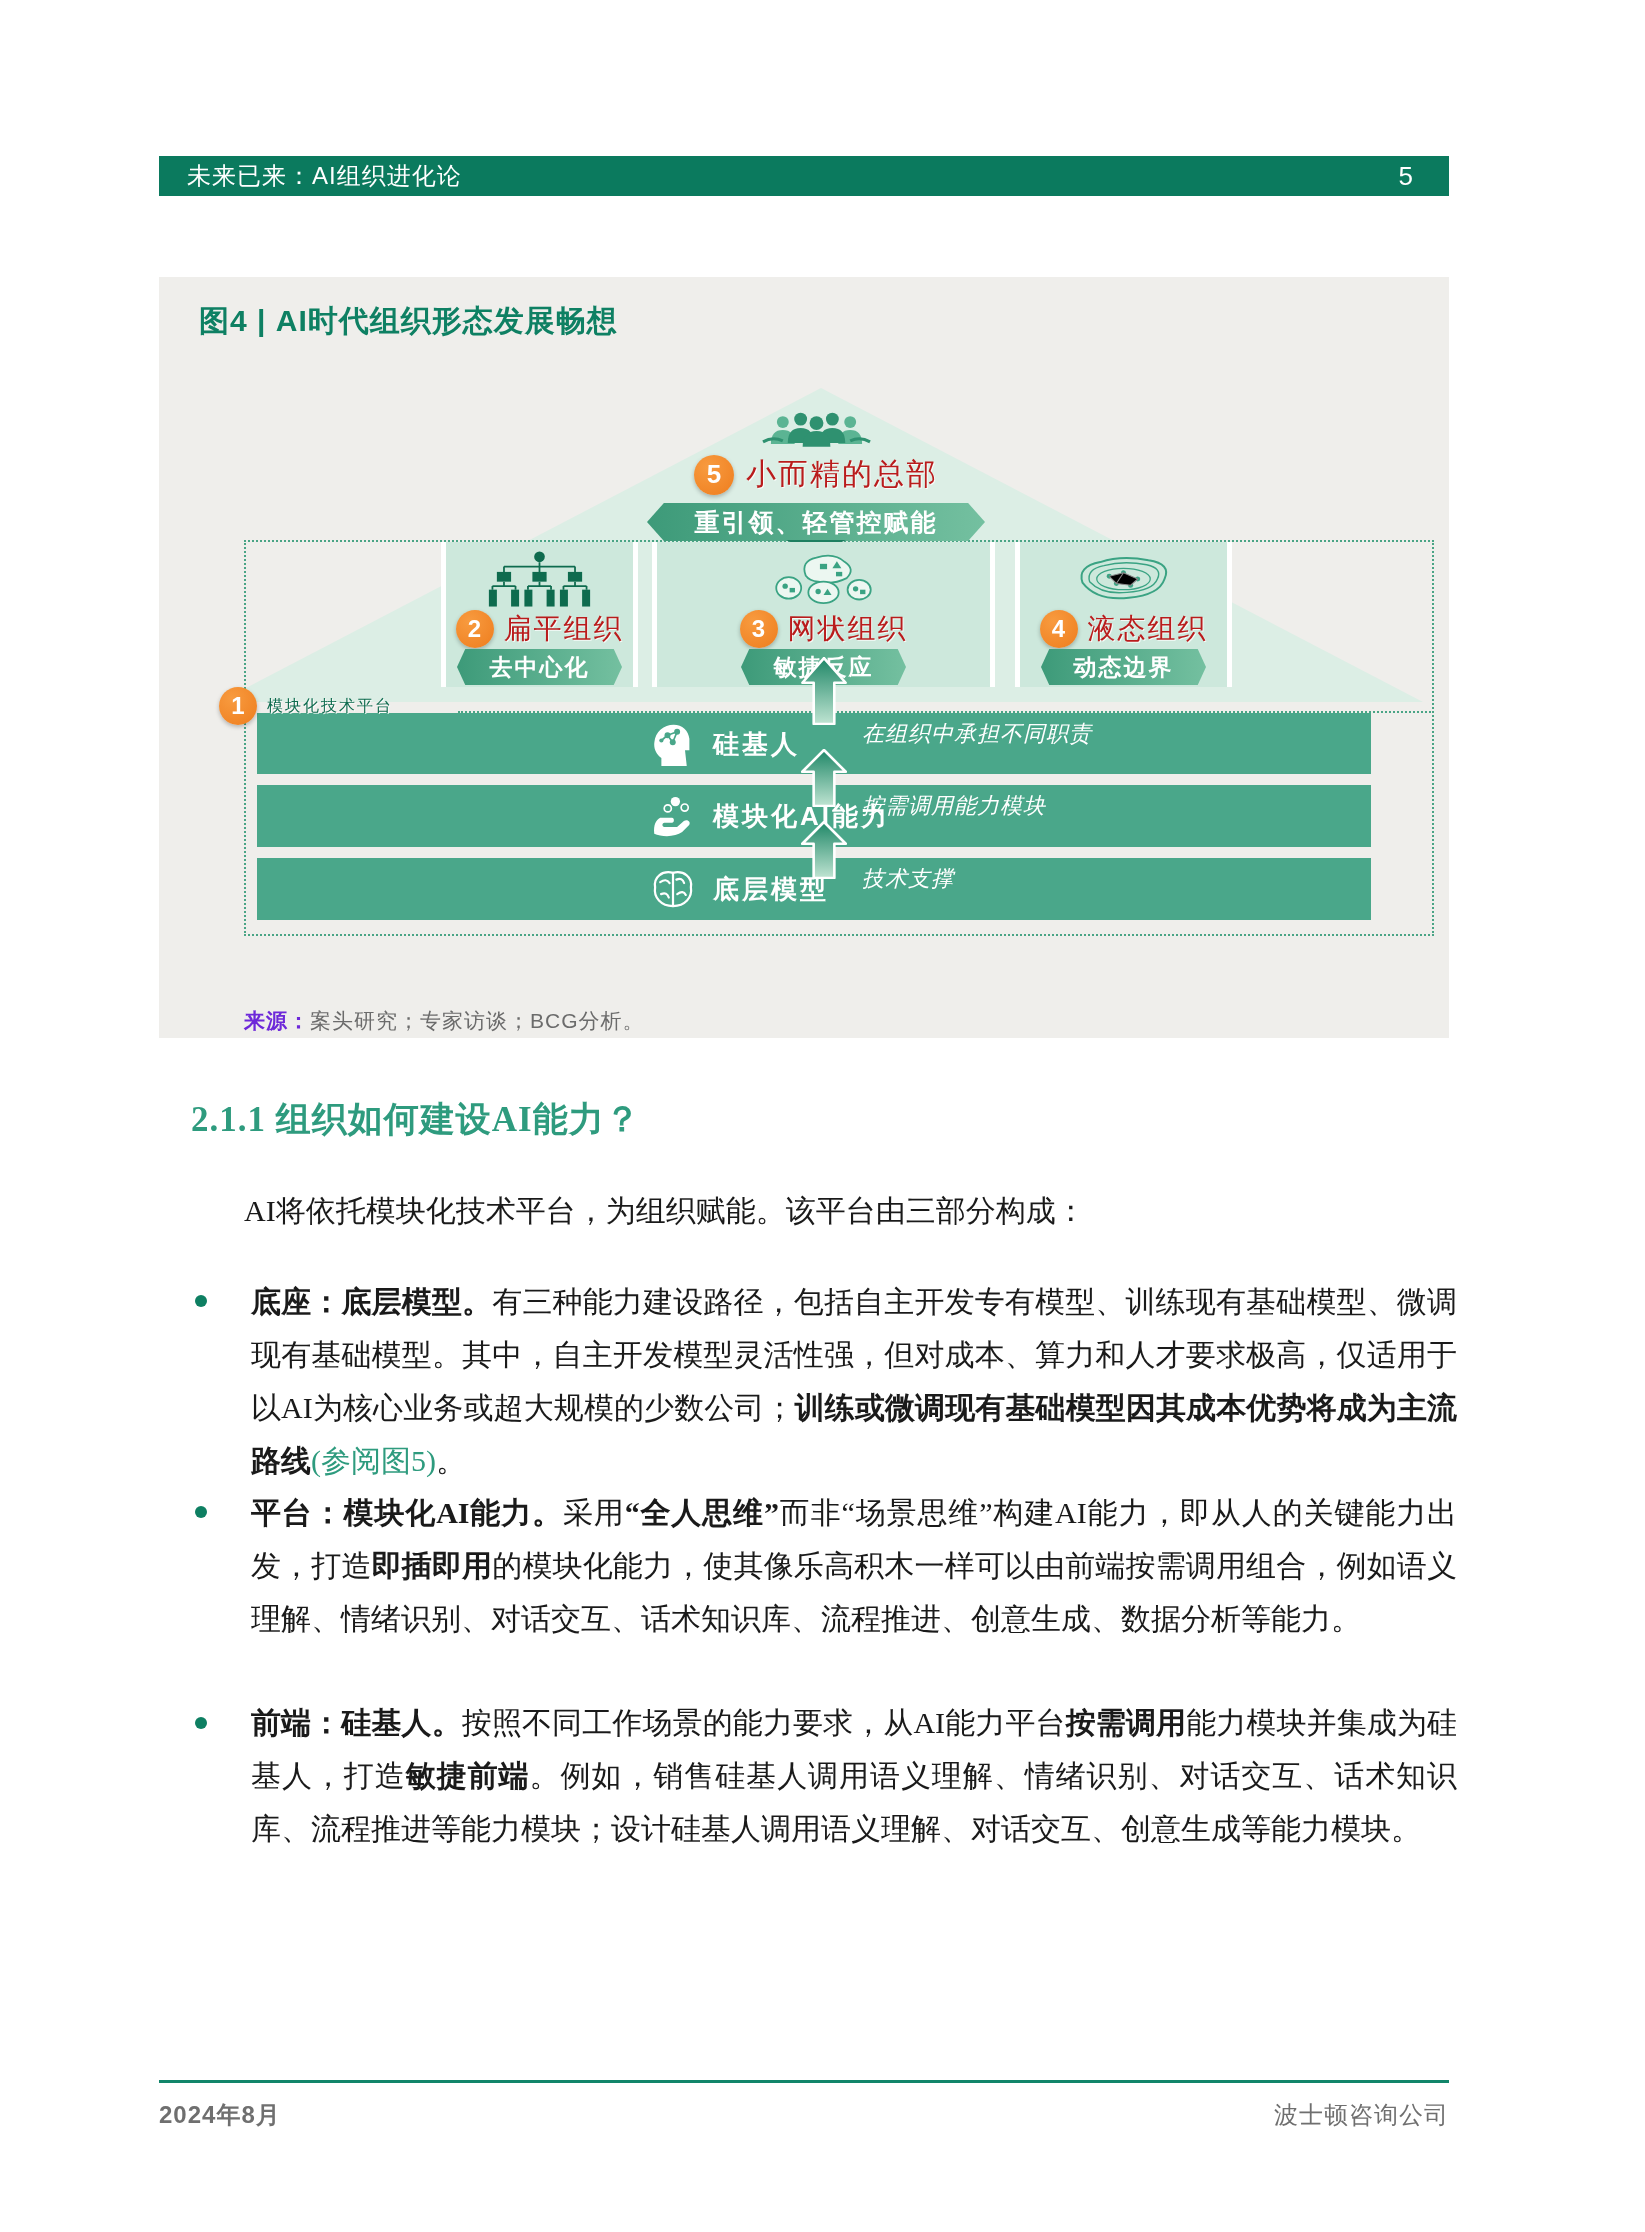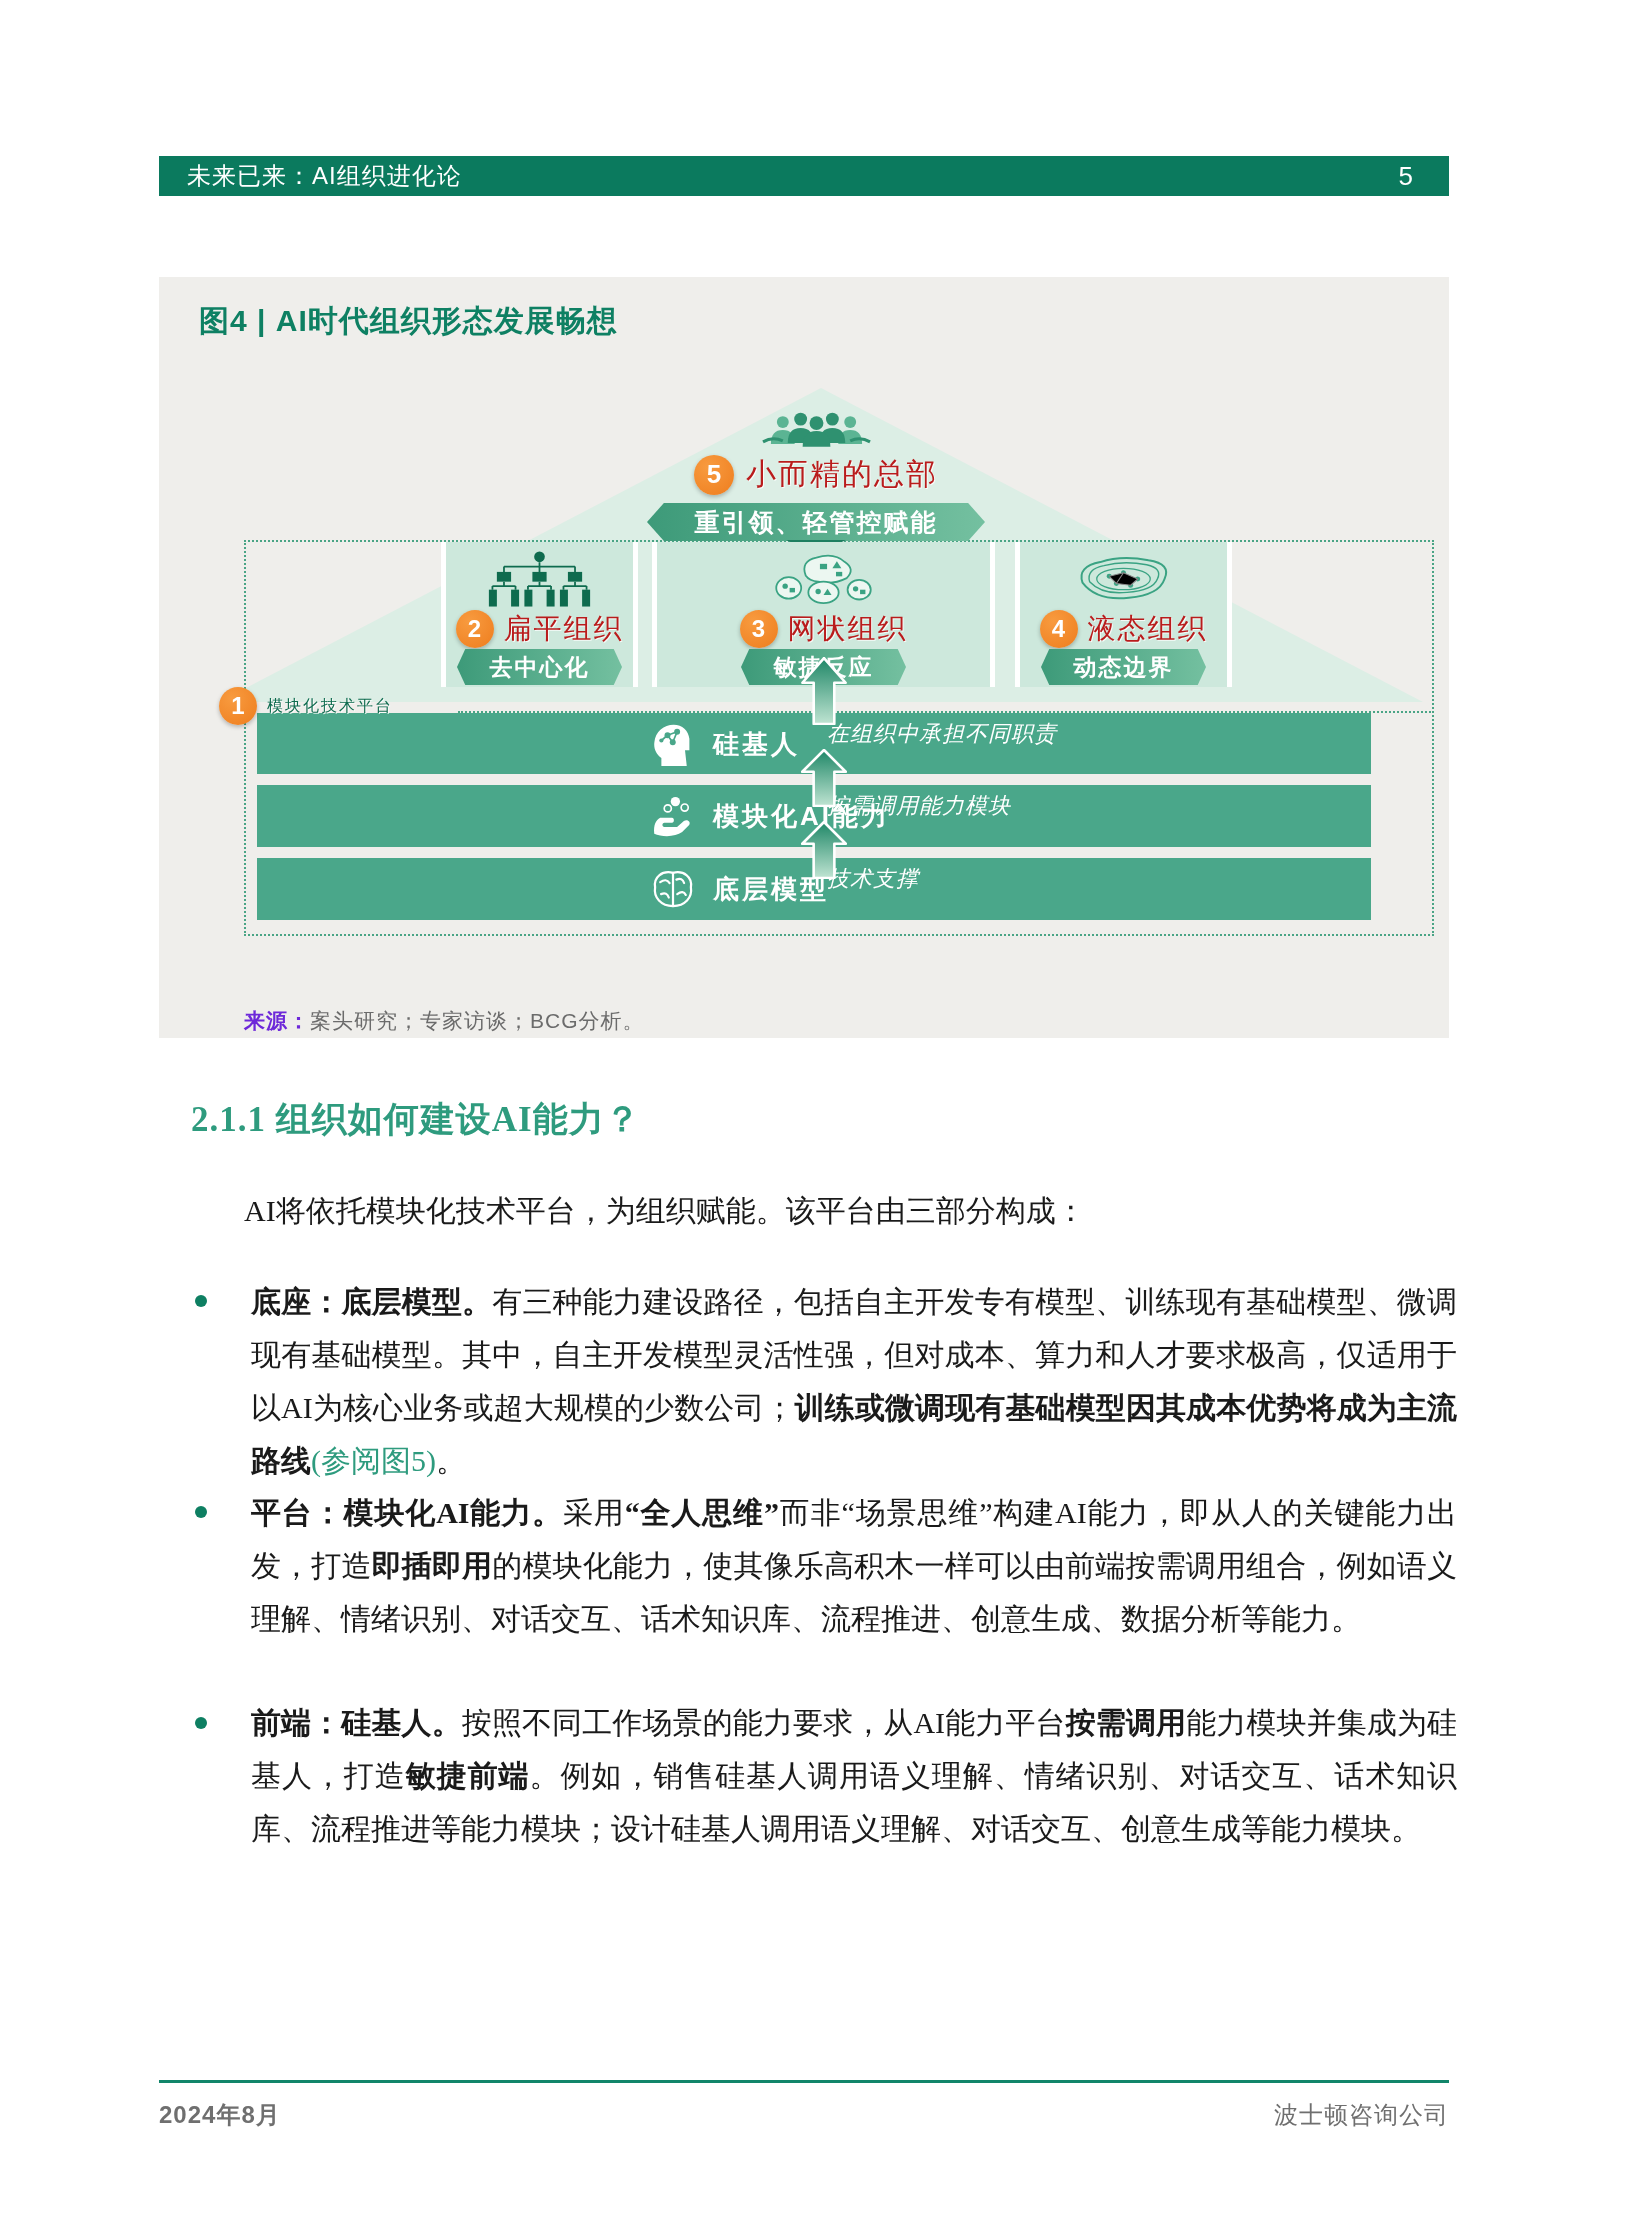--- a/index.html
+++ b/index.html
@@ -58,21 +58,21 @@
   .platform-label-row{position:absolute;left:60px;top:410px;display:flex;align-items:center;gap:10px;z-index:4;}
   .platform-name{font-size:16px;font-weight:normal;color:#0e6b4e;text-shadow:1px 1px 0 rgba(255,255,255,.8);letter-spacing:2px;}
 
   .bar{position:absolute;left:98px;width:1114px;background:#4aa78a;z-index:3;}
   .bar-1{top:436px;height:61px;}
   .bar-2{top:508px;height:62px;}
   .bar-3{top:581px;height:62px;}
   .bar .bar-icon{position:absolute;left:393px;top:50%;transform:translateY(-50%);line-height:0;}
   .bar .bar-label{position:absolute;left:456px;top:50%;transform:translateY(-50%);
                   color:#fff;font-weight:bold;font-size:26px;letter-spacing:3px;white-space:nowrap;text-align:center;}
-  .bar .bar-note{position:absolute;left:570px;top:6px;color:#fff;font-style:italic;font-size:22px;
+  .bar .bar-note{position:absolute;left:605px;top:6px;color:#fff;font-style:italic;font-size:22px;
                  letter-spacing:1px;white-space:nowrap;}
   .up-arrow{position:absolute;left:642px;z-index:4;line-height:0;}
   .ua-1{top:380px;}
   .ua-2{top:472px;}
   .ua-3{top:544px;}
 
   .source{position:absolute;left:85px;top:730px;font-size:21px;color:#6b6b6b;letter-spacing:1px;}
   .source b{color:#6d28d9;}
 
   

